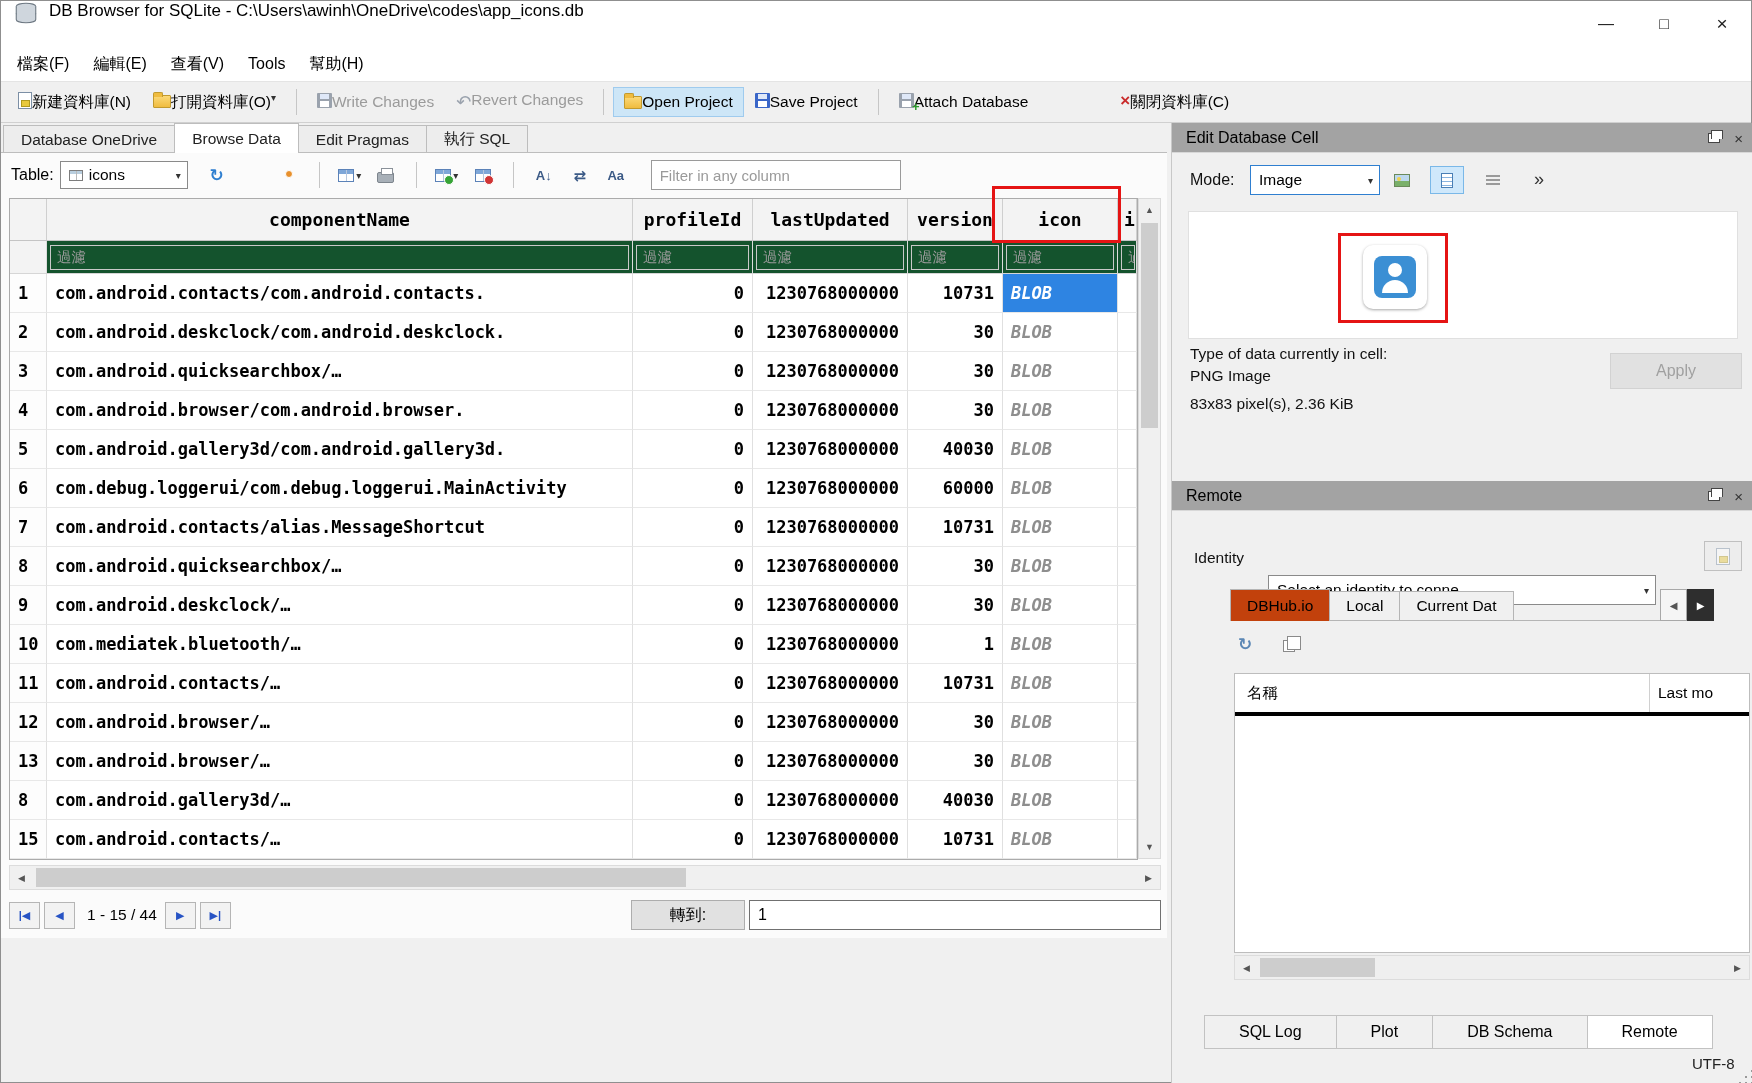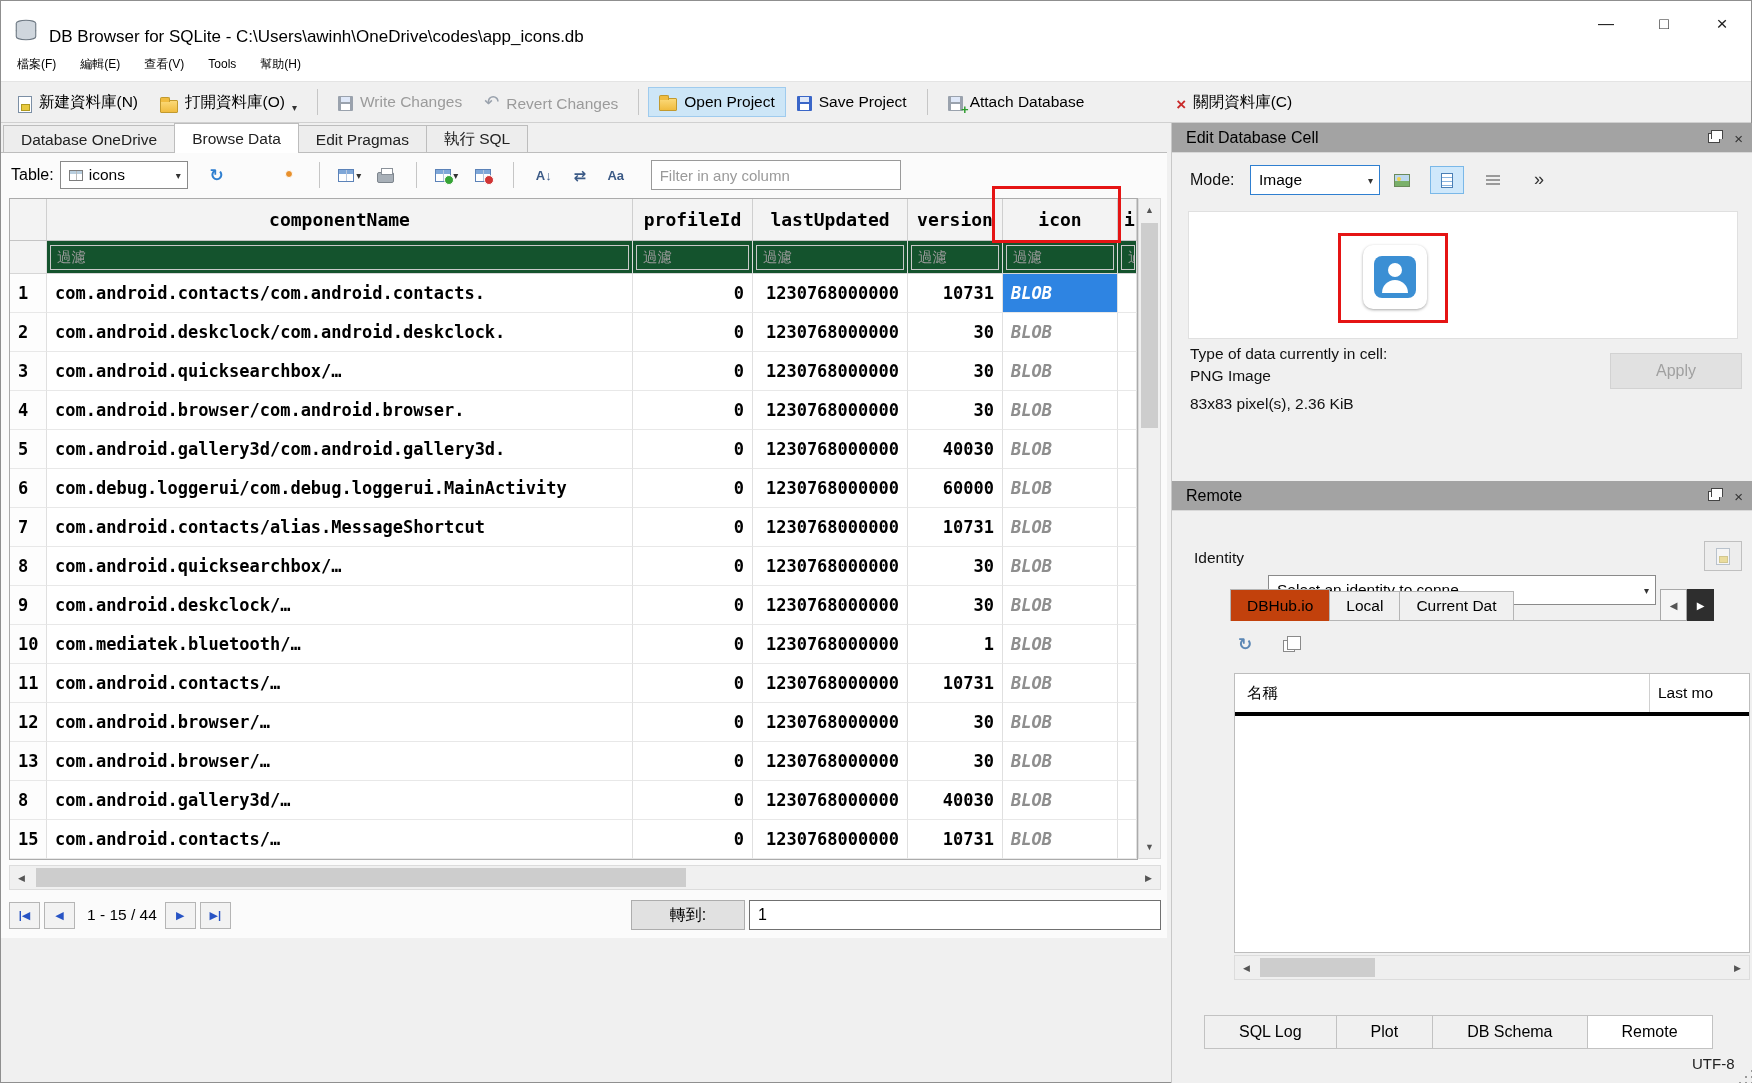--- a/index.html
+++ b/index.html
@@ -4,36 +4,36 @@
 <style>
   *{margin:0;padding:0;box-sizing:border-box}
   html,body{width:1752px;height:1083px}
   body{position:relative;overflow:hidden;background:#fff;color:#000;
        font-family:"Liberation Sans","DejaVu Sans",sans-serif;font-size:15px}
   .window{position:absolute;inset:0;background:#f0f0f0;border:1px solid #8f8f8f}
   .abs{position:absolute}
 
   
   .titlebar{position:absolute;left:0;top:0;width:100%;height:46px;background:#fff;
-            display:flex;align-items:flex-end;padding-left:12px}
+            display:flex;align-items:flex-start;padding-left:12px}
   .title-text{margin-left:10px;font-size:17px;white-space:nowrap}
   .win-controls{position:absolute;right:0;top:0;height:46px;display:flex}
   .win-btn{width:58px;height:46px;display:flex;align-items:center;justify-content:center;
            font-size:16px;color:#222}
 
   
   .menubar{position:absolute;left:0;top:46px;width:100%;height:34px;background:#fff;
            display:flex;align-items:center;padding-left:4px}
-  .menu-item{padding:5px 12px;font-size:12px;white-space:nowrap}
+  .menu-item{padding:5px 12px;font-size:16px;white-space:nowrap}
 
   
   .toolbar{position:absolute;left:0;top:80px;width:100%;height:42px;background:#f0f0f0;
            border-top:1px solid #e4e4e4;border-bottom:1px solid #d0d0d0;
            display:flex;align-items:center;padding-left:6px}
-  .tb-btn{display:flex;align-items:flex-end;gap:7px;padding:5px 10px;font-size:15.5px;
+  .tb-btn{display:flex;align-items:flex-start;padding:5px 10px;font-size:15.5px;
           white-space:nowrap;border:1px solid transparent}
   .tb-btn.disabled{color:#9b9b9b}
   .tb-btn.highlight{background:#cde6f7;border-color:#9fcbee}
   .tb-sep{width:1px;height:26px;background:#c6c6c6;margin:0 9px}
   .caret{font-size:10px;color:#333}
 
   
   .i-doc{width:14px;height:17px;background:#fff;border:1px solid #7c8fa5;position:relative}
   .i-doc:after{content:"";position:absolute;right:1px;bottom:1px;width:7px;height:5px;
                background:#e8c93e;border:1px solid #b09a20}

